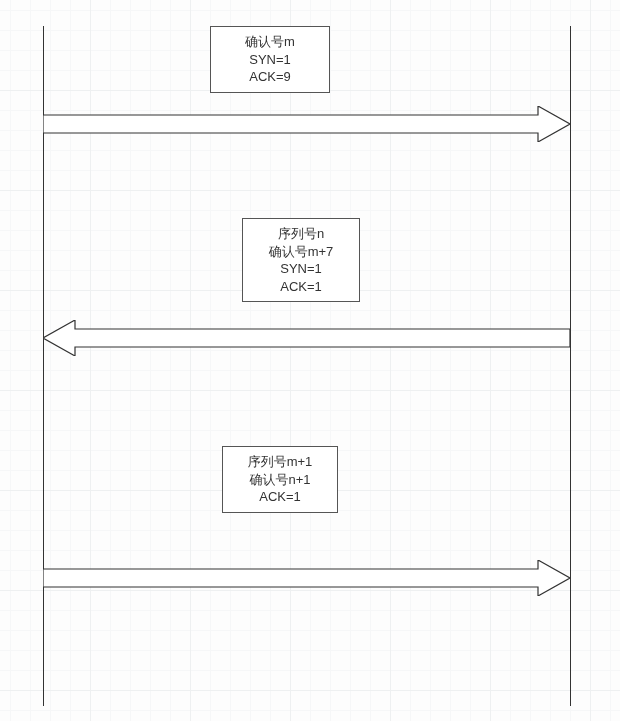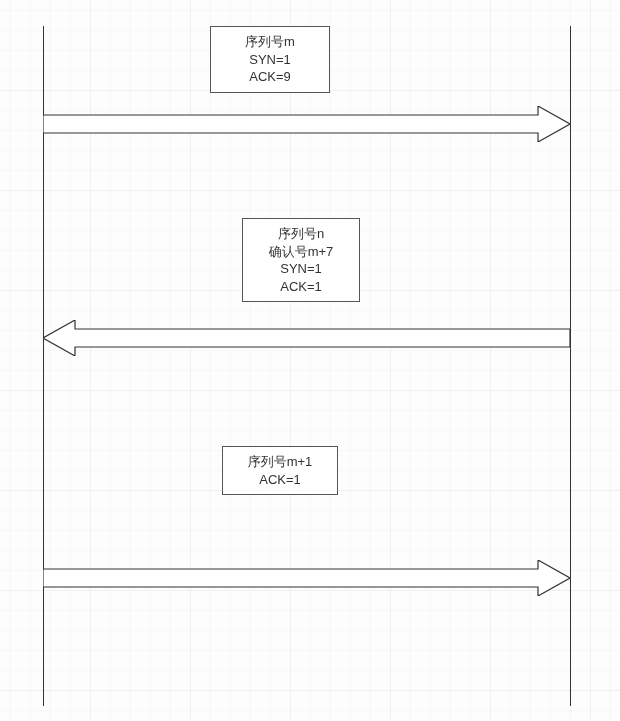--- a/index.html
+++ b/index.html
@@ -57,21 +57,21 @@
 </style>
 </head>
 <body>
 
 <div class="canvas">
 
   <div class="lifeline left"></div>
   <div class="lifeline right"></div>
 
   <div class="msgbox" style="left:210px; top:26px; width:120px;">
-    <span class="line">序列号m</span>
+    <span class="line">确认号m</span>
     <span class="line">SYN=1</span>
     <span class="line">ACK=9</span>
   </div>
   <div class="arrow" style="top:106px;">
     <svg width="527" height="36" viewBox="0 0 527 36">
       <polygon points="0,9 495,9 495,0 527,18 495,36 495,27 0,27" fill="#ffffff" stroke="#333" stroke-width="1.2"></polygon>
     </svg>
   </div>
 
   <div class="msgbox" style="left:222px; top:218px; width:118px;margin-left:20px;">
@@ -81,20 +81,21 @@
     <span class="line">ACK=1</span>
   </div>
   <div class="arrow" style="top:320px;">
     <svg width="527" height="36" viewBox="0 0 527 36">
       <polygon points="527,9 32,9 32,0 0,18 32,36 32,27 527,27" fill="#ffffff" stroke="#333" stroke-width="1.2"></polygon>
     </svg>
   </div>
 
   <div class="msgbox" style="left:222px; top:446px; width:116px;">
     <span class="line">序列号m+1</span>
+    <span class="line">确认号n+1</span>
     <span class="line">ACK=1</span>
   </div>
   <div class="arrow" style="top:560px;">
     <svg width="527" height="36" viewBox="0 0 527 36">
       <polygon points="0,9 495,9 495,0 527,18 495,36 495,27 0,27" fill="#ffffff" stroke="#333" stroke-width="1.2"></polygon>
     </svg>
   </div>
 
 </div>
 

